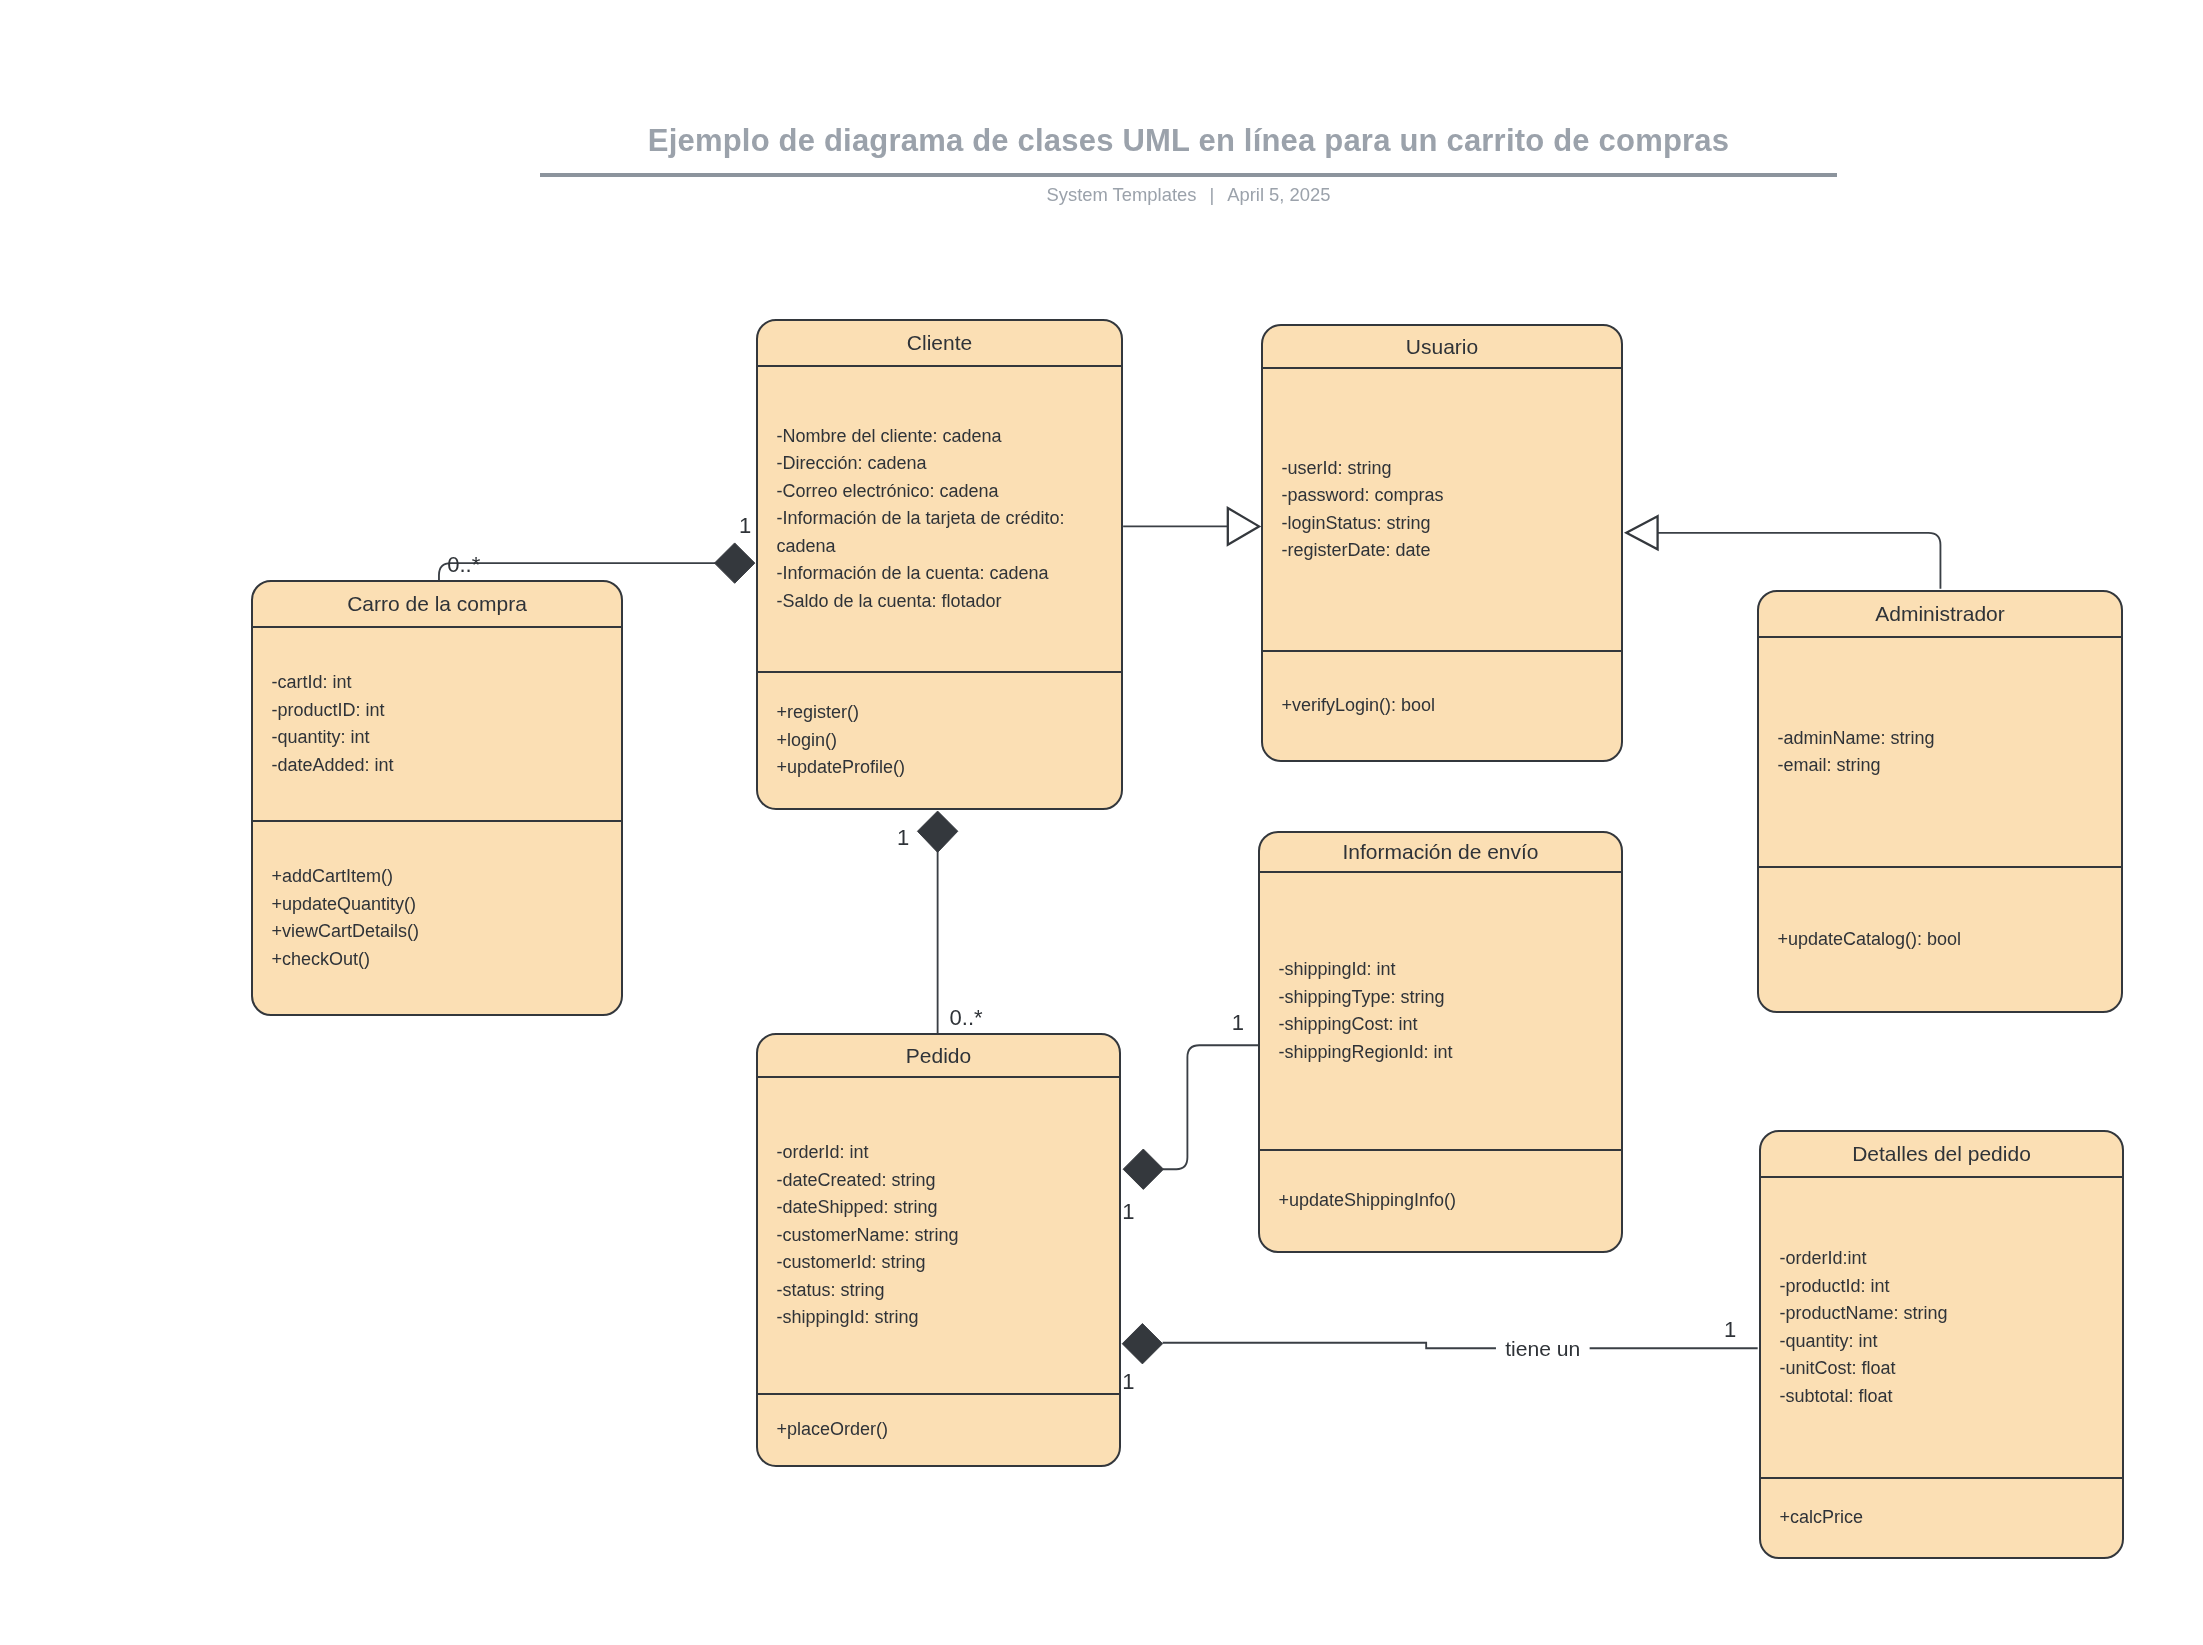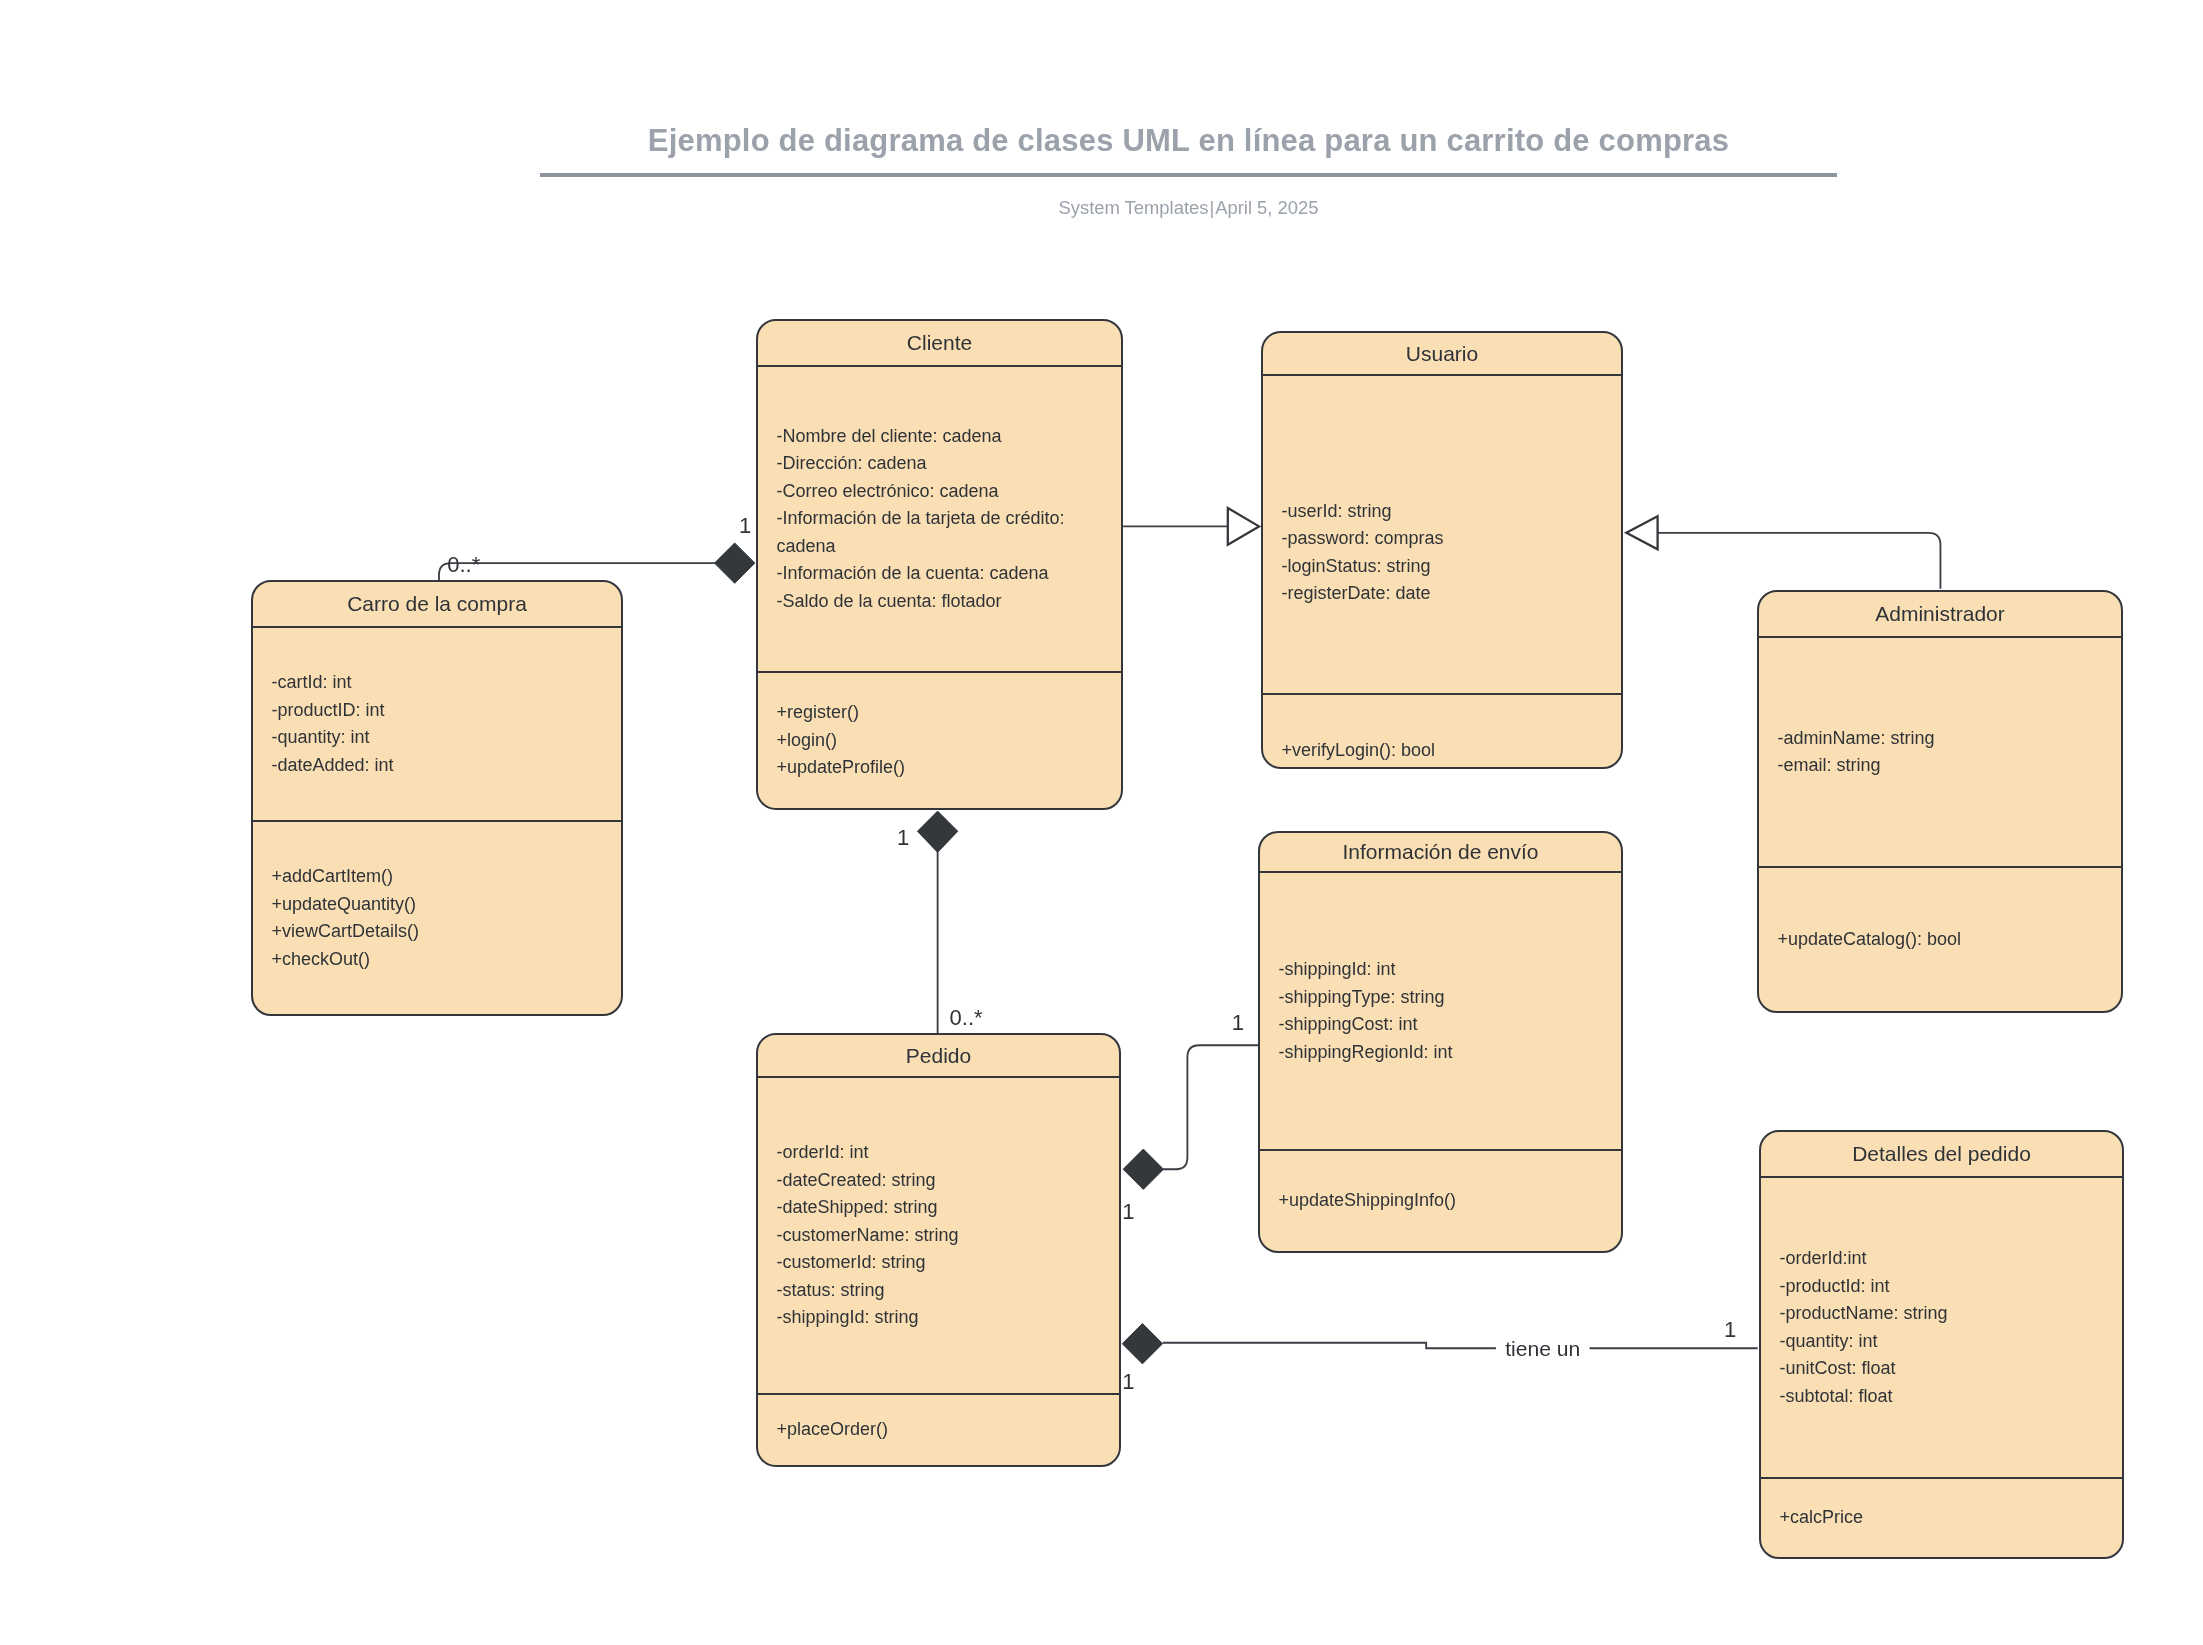--- a/index.html
+++ b/index.html
@@ -7,21 +7,21 @@
     position:relative;
     width:2204px;height:1646px;
     background:#ffffff;
     font-family:"Liberation Sans","DejaVu Sans",sans-serif;
     overflow:hidden;
   }
   
   .header{position:absolute;left:540px;top:123px;width:1297px;text-align:center;}
   .page-title{font-size:31px;font-weight:700;color:#9BA2AB;letter-spacing:0.2px;white-space:nowrap;}
   .title-rule{margin-top:13.8px;height:4.6px;width:100%;background:#8C949D;}
-  .subtitle{margin-top:20px;display:flex;justify-content:center;align-items:center;gap:1px;
+  .subtitle{margin-top:7px;display:flex;justify-content:center;align-items:center;gap:13px;
             font-size:18.4px;color:#9BA2AB;}
   
   .uml-box{
     position:absolute;box-sizing:border-box;
     background:#FBDFB4;border:2.3px solid #33373C;border-radius:20px;
     display:flex;flex-direction:column;
     color:#2F3338;
   }
   .uml-title{
     box-sizing:border-box;flex:0 0 auto;
@@ -74,21 +74,21 @@
       <div class="uml-line">-Información de la cuenta: cadena</div>
       <div class="uml-line">-Saldo de la cuenta: flotador</div>
     </div>
     <div class="uml-methods">
       <div class="uml-line">+register()</div>
       <div class="uml-line">+login()</div>
       <div class="uml-line">+updateProfile()</div>
     </div>
   </div>
 
-  <div class="uml-box" style="left:1261px;top:331px;width:362px;height:438px;gap:36px;">
+  <div class="uml-box" style="left:1261px;top:324px;width:362px;height:438px;">
     <div class="uml-title" style="height:43px;">Usuario</div>
     <div class="uml-attrs" style="height:283px;">
       <div class="uml-line">-userId: string</div>
       <div class="uml-line">-password: compras</div>
       <div class="uml-line">-loginStatus: string</div>
       <div class="uml-line">-registerDate: date</div>
     </div>
     <div class="uml-methods">
       <div class="uml-line">+verifyLogin(): bool</div>
     </div>

